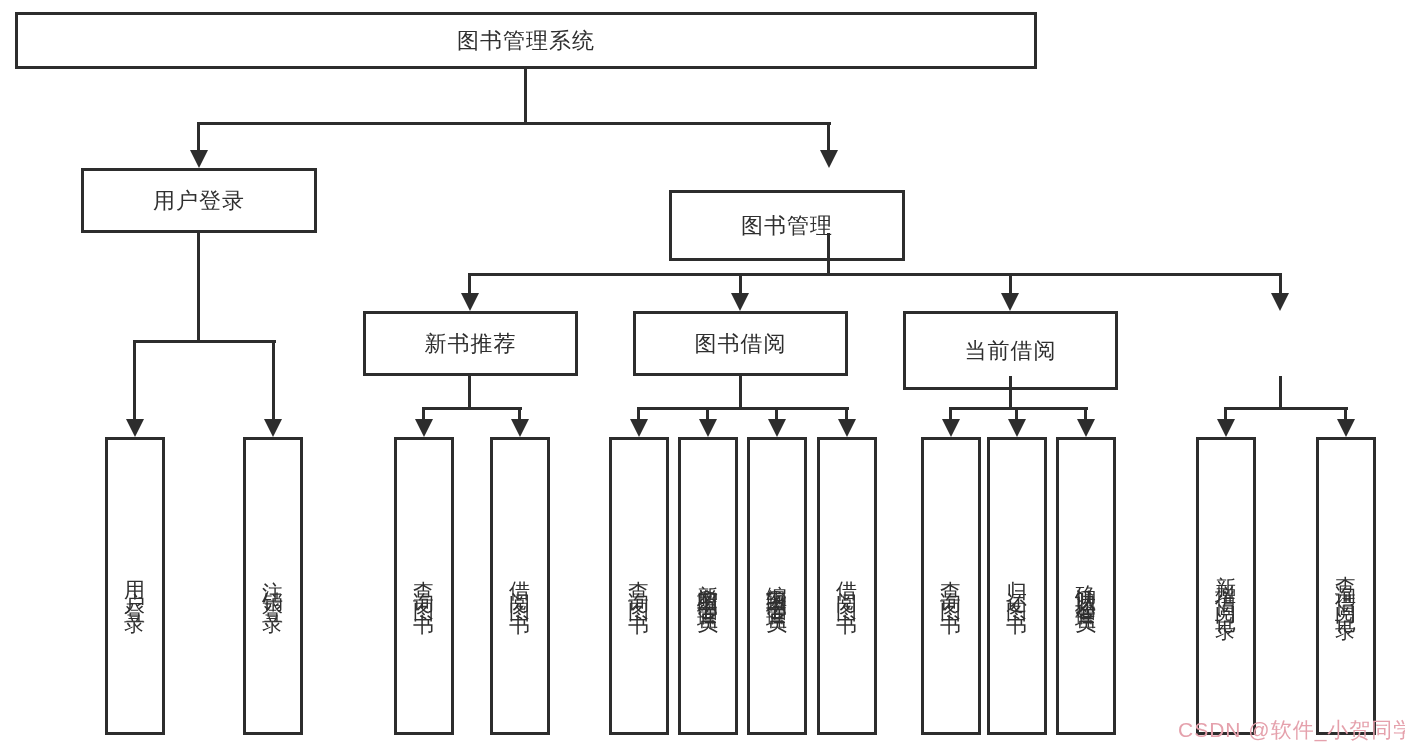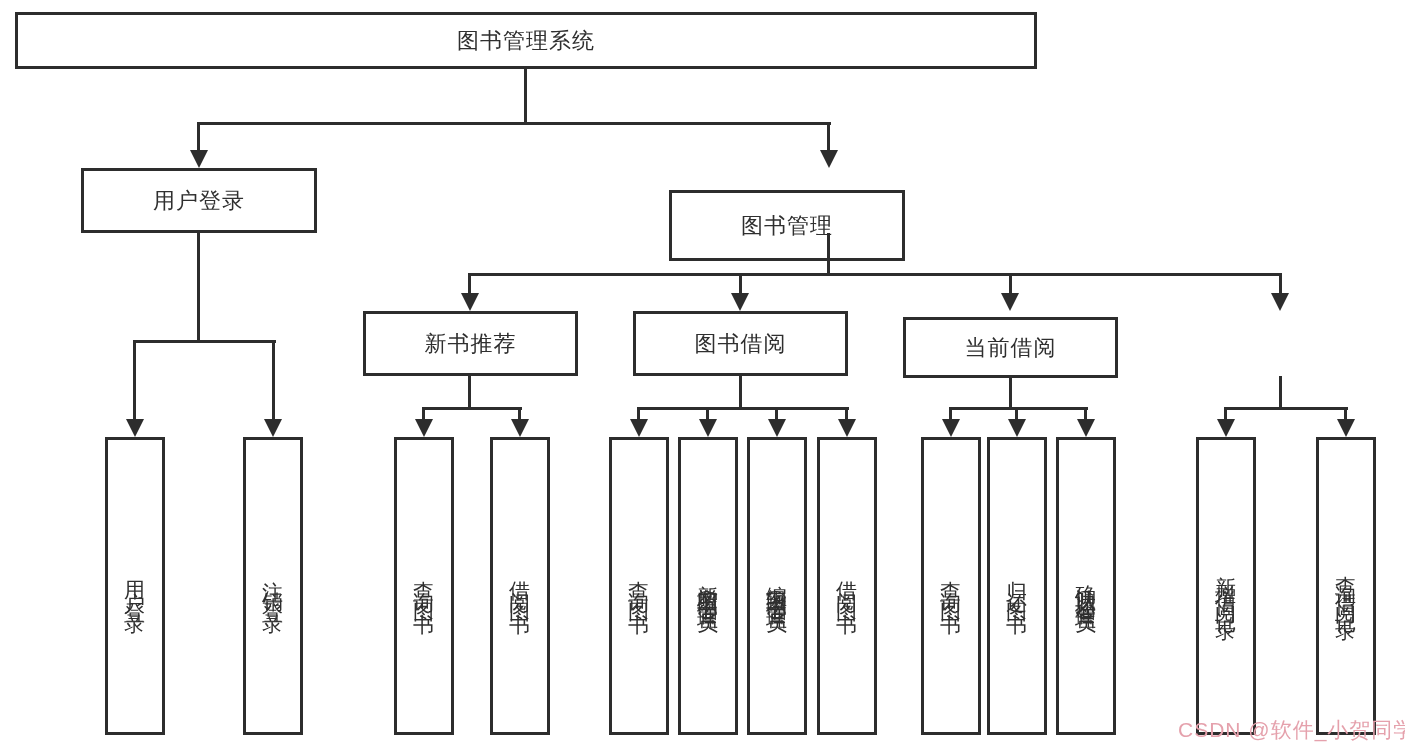--- a/index.html
+++ b/index.html
@@ -85,21 +85,21 @@
   <div class="v-line" style="left:739px;top:273px;height:21px;"></div>
   <div class="v-line" style="left:1009px;top:273px;height:21px;"></div>
   <div class="v-line" style="left:1279px;top:273px;height:21px;"></div>
   <div class="arrow-head" style="left:461px;top:293px;"></div>
   <div class="arrow-head" style="left:731px;top:293px;"></div>
   <div class="arrow-head" style="left:1001px;top:293px;"></div>
   <div class="arrow-head" style="left:1271px;top:293px;"></div>
 
   <div class="box" style="left:363px;top:311px;width:215px;height:65px;">新书推荐</div>
   <div class="box" style="left:633px;top:311px;width:215px;height:65px;">图书借阅</div>
-  <div class="box" style="left:903px;top:311px;width:215px;height:61px;margin-top:6px;">当前借阅</div>
+  <div class="box" style="left:903px;top:311px;width:215px;height:79px;">当前借阅</div>
 
   <div class="v-line" style="left:468px;top:376px;height:34px;"></div>
   <div class="h-line" style="left:422px;top:407px;width:100px;"></div>
   <div class="v-line" style="left:422px;top:407px;height:14px;"></div>
   <div class="v-line" style="left:518px;top:407px;height:14px;"></div>
   <div class="arrow-head" style="left:415px;top:419px;"></div>
   <div class="arrow-head" style="left:511px;top:419px;"></div>
 
   <div class="v-line" style="left:739px;top:376px;height:34px;"></div>
   <div class="h-line" style="left:637px;top:407px;width:212px;"></div>

